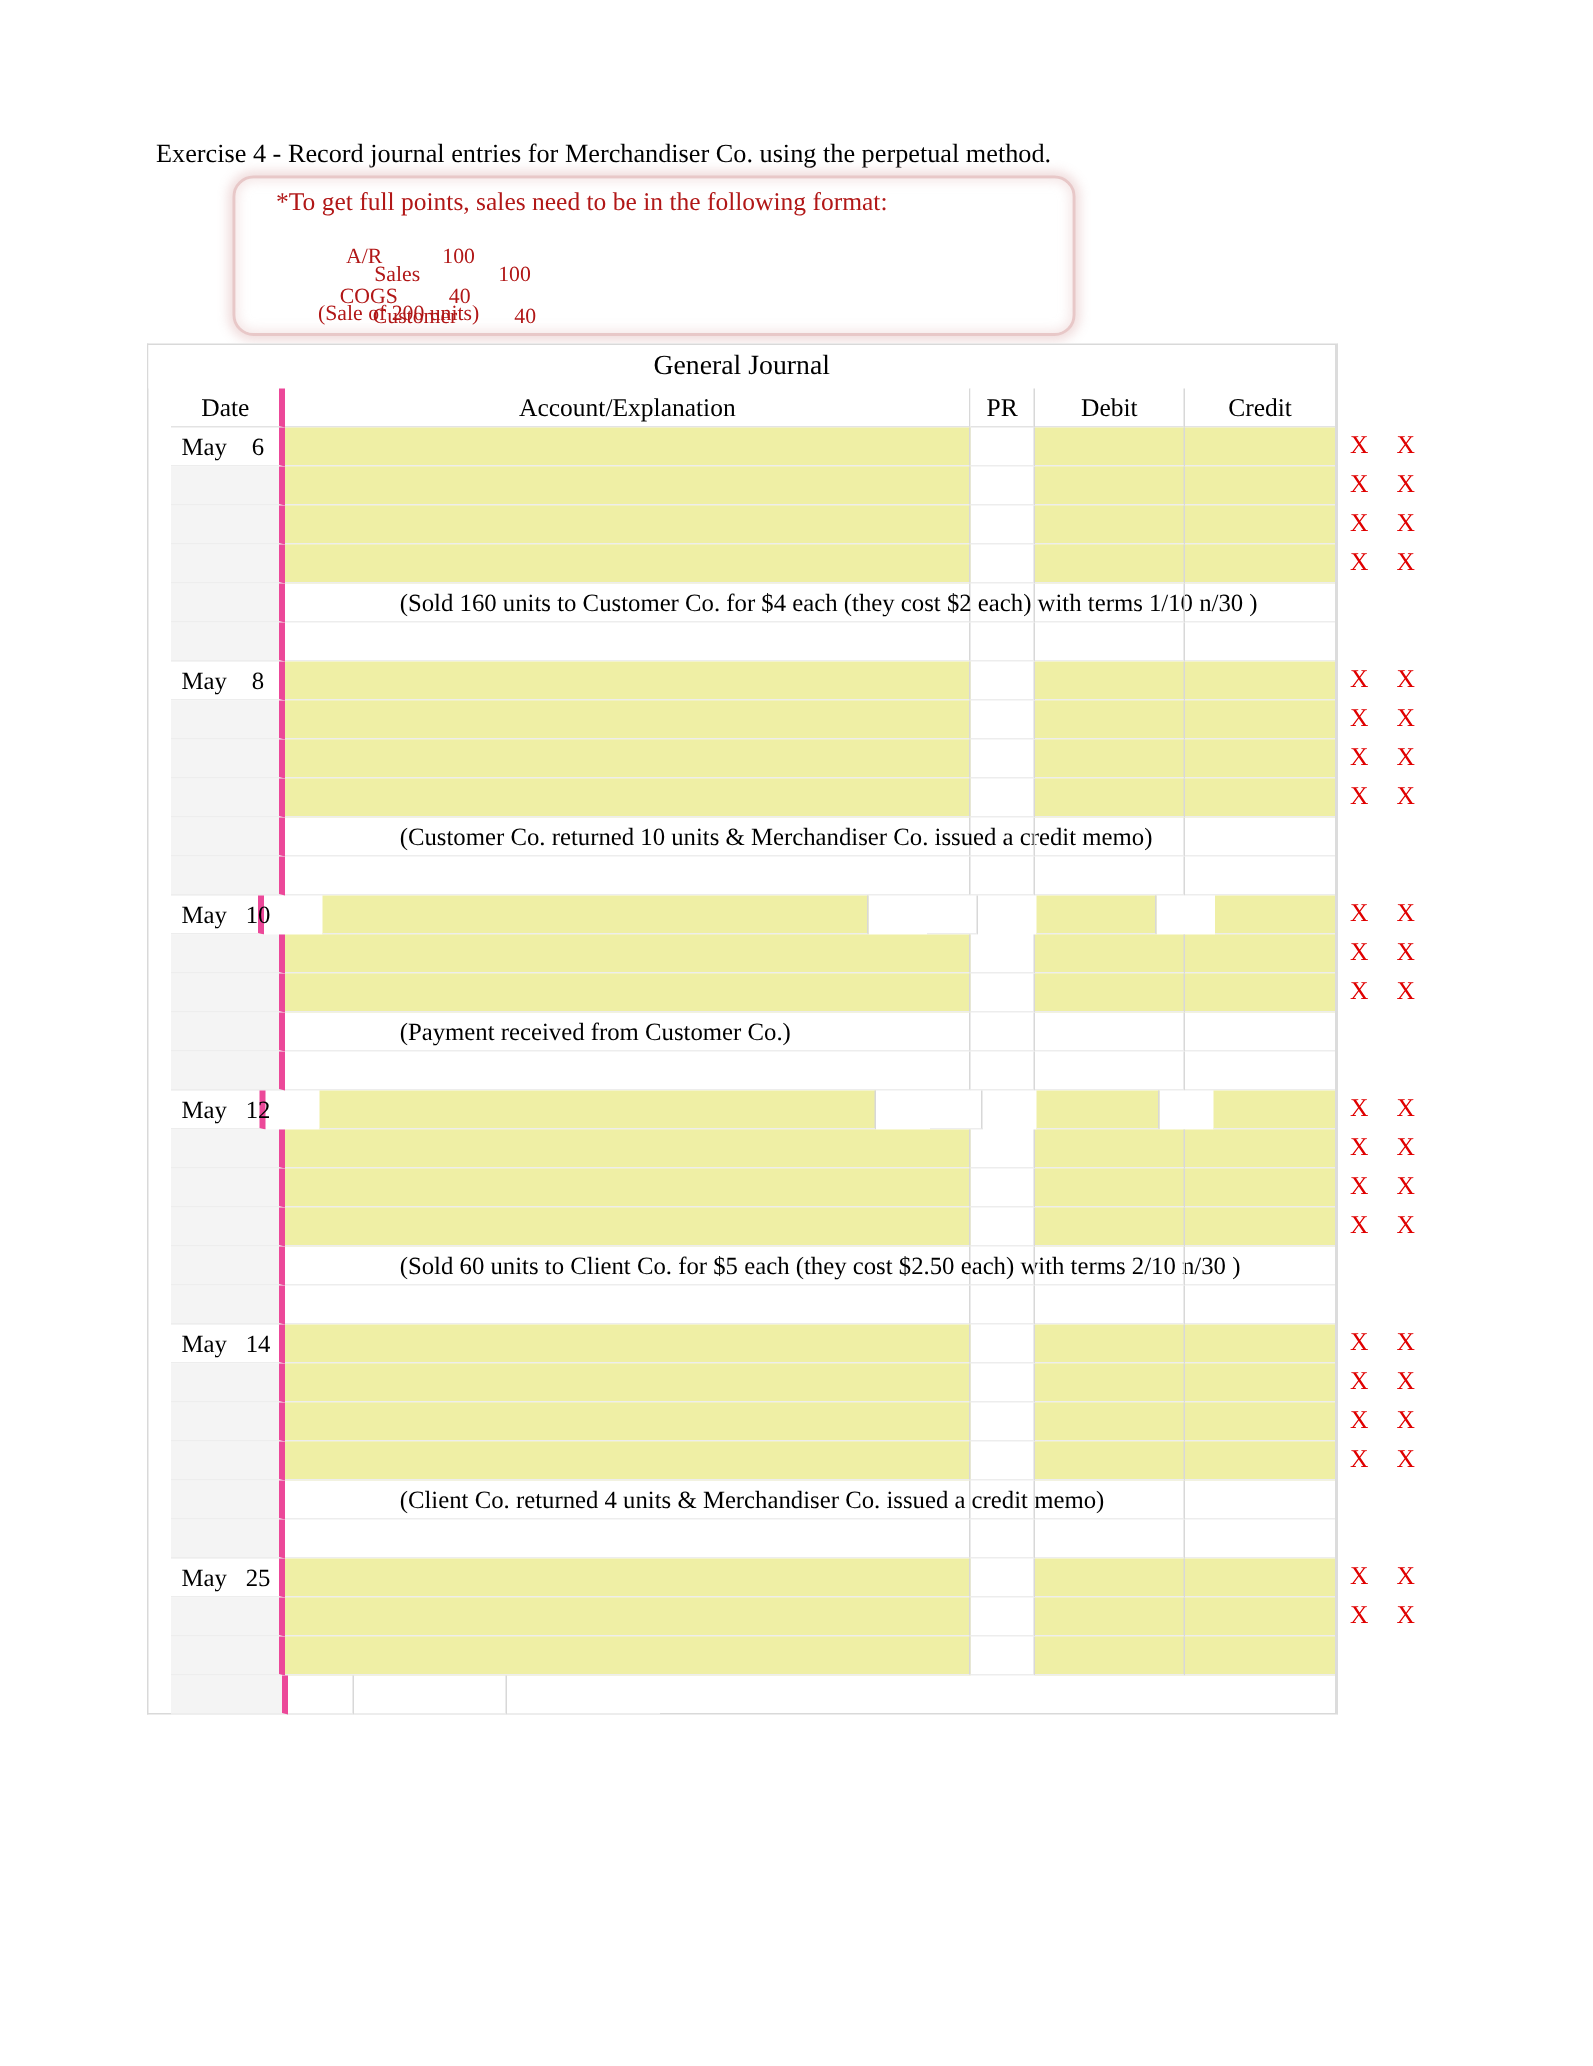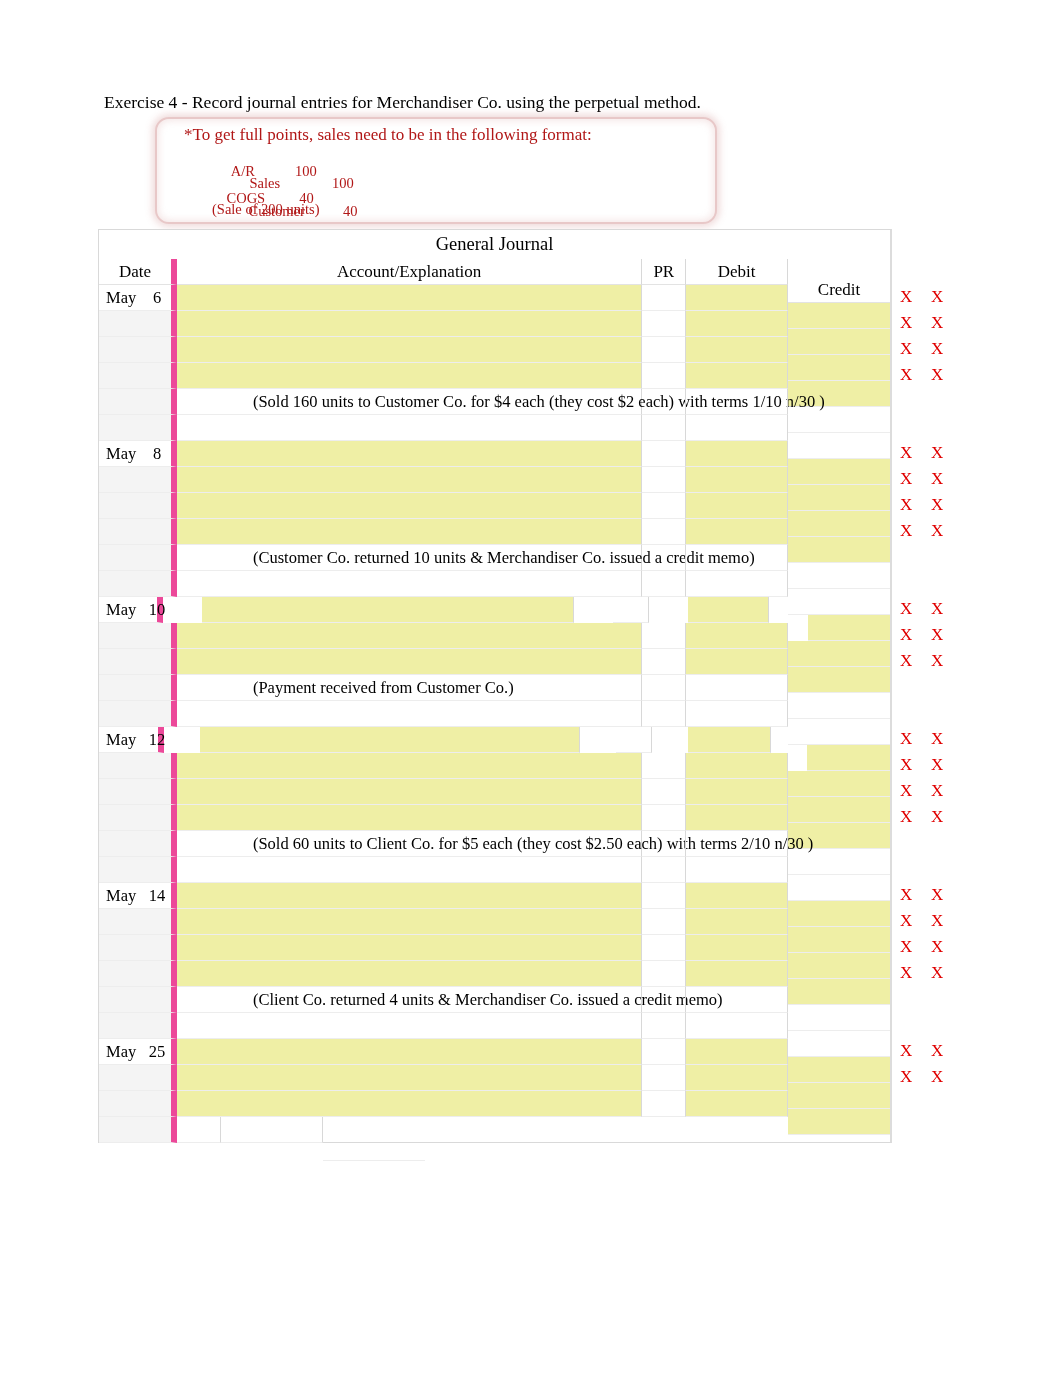--- a/index.html
+++ b/index.html
@@ -97,25 +97,25 @@
     display: flex;
   }
   .jcell {
     height: 100%;
     position: relative;
     border-right: 1px solid #e6e6e6;
     border-bottom: 1px solid #ededed;
     font-size: 16.5px;
     line-height: 25px;
   }
-  .c-date   { width: 78px;  border-right: 6px solid #ec4899; }
+  .c-date   { width: 78px;  border-right: 4px solid #ec4899; margin-left: 15px; }
   .c-acct   { width: 466px; border-right: 1px solid #d8d8d8; }
   .c-pr     { width: 44px;  border-right: 1px solid #d8d8d8; }
   .c-debit  { width: 102px; border-right: 1px solid #d8d8d8; }
-  .c-credit { width: 102px; border-right: none; margin-top: 18px; }
+  .c-credit { width: 102px; border-right: none; }
 
   .hdrrow .jcell {
     text-align: center;
     background: #ffffff;
     border-bottom: 1px solid #e3e3e3;
     font-size: 17px;
   }
   .hdrrow .c-date   { text-align: center; }
 
   

